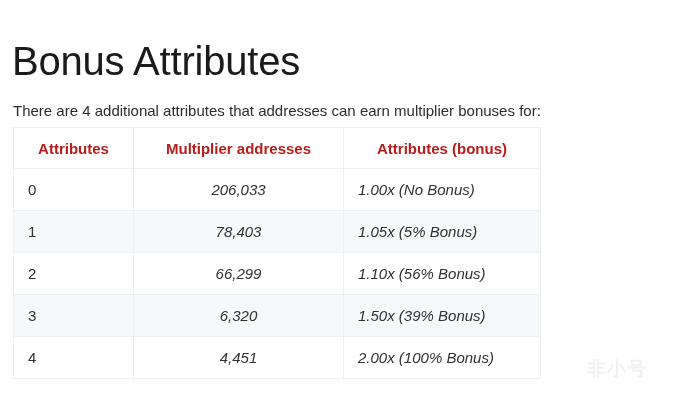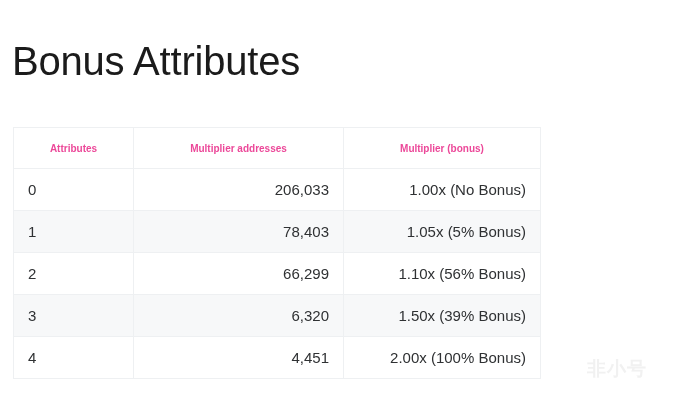--- a/index.html
+++ b/index.html
@@ -66,33 +66,33 @@
     border: 1px solid #eef0f2;
     font-size: 15px;
     color: #2f3133;
     height: 42px;
     padding: 0 14px;
     vertical-align: middle;
     box-sizing: border-box;
   }
   table.data-table th {
     font-weight: 700;
-    color: #ec4899;
+    color: #b91c1c;
     text-align: center;
     background: #ffffff;
     height: 41px;
-    font-size: 10px;
+    font-size: 15px;
   }
   .col-attr    { width: 120px; }
   .col-qual    { width: 210px; }
   .col-mult    { width: 197px; }
 
   td.cell-attributes { text-align: left;  color: #3b3d3f; }
-  td.cell-qualifying { text-align: right; color: #3b3d3f; }
-  td.cell-multiplier { text-align: right;  color: #3b3d3f; }
+  td.cell-qualifying { text-align: center; color: #3b3d3f; font-style: italic; }
+  td.cell-multiplier { text-align: left;  color: #3b3d3f; font-style: italic; }
 
   tr.row-striped td { background: #f7f8f9; }
   tr.row-plain   td { background: #ffffff; }
 
   
   .watermark {
     position: absolute;
     left: 587px;
     top: 358px;
     font-size: 19px;
@@ -104,33 +104,34 @@
     user-select: none;
   }
 </style>
 </head>
 <body>
 
 <div id="page">
 
   <h1 class="page-title">Bonus Attributes</h1>
 
+  <p class="intro-text">There are 4 additional attributes that addresses can earn multiplier bonuses for:</p>
 
   <div class="data-table-wrap">
     <table class="data-table">
       <colgroup>
         <col class="col-attr">
         <col class="col-qual">
         <col class="col-mult">
       </colgroup>
       <thead>
         <tr>
           <th>Attributes</th>
           <th>Multiplier addresses</th>
-          <th>Multiplier (bonus)</th>
+          <th>Attributes (bonus)</th>
         </tr>
       </thead>
       <tbody>
         <tr class="row-plain">
           <td class="cell-attributes">0</td>
           <td class="cell-qualifying">206,033</td>
           <td class="cell-multiplier">1.00x (No Bonus)</td>
         </tr>
         <tr class="row-striped">
           <td class="cell-attributes">1</td>

